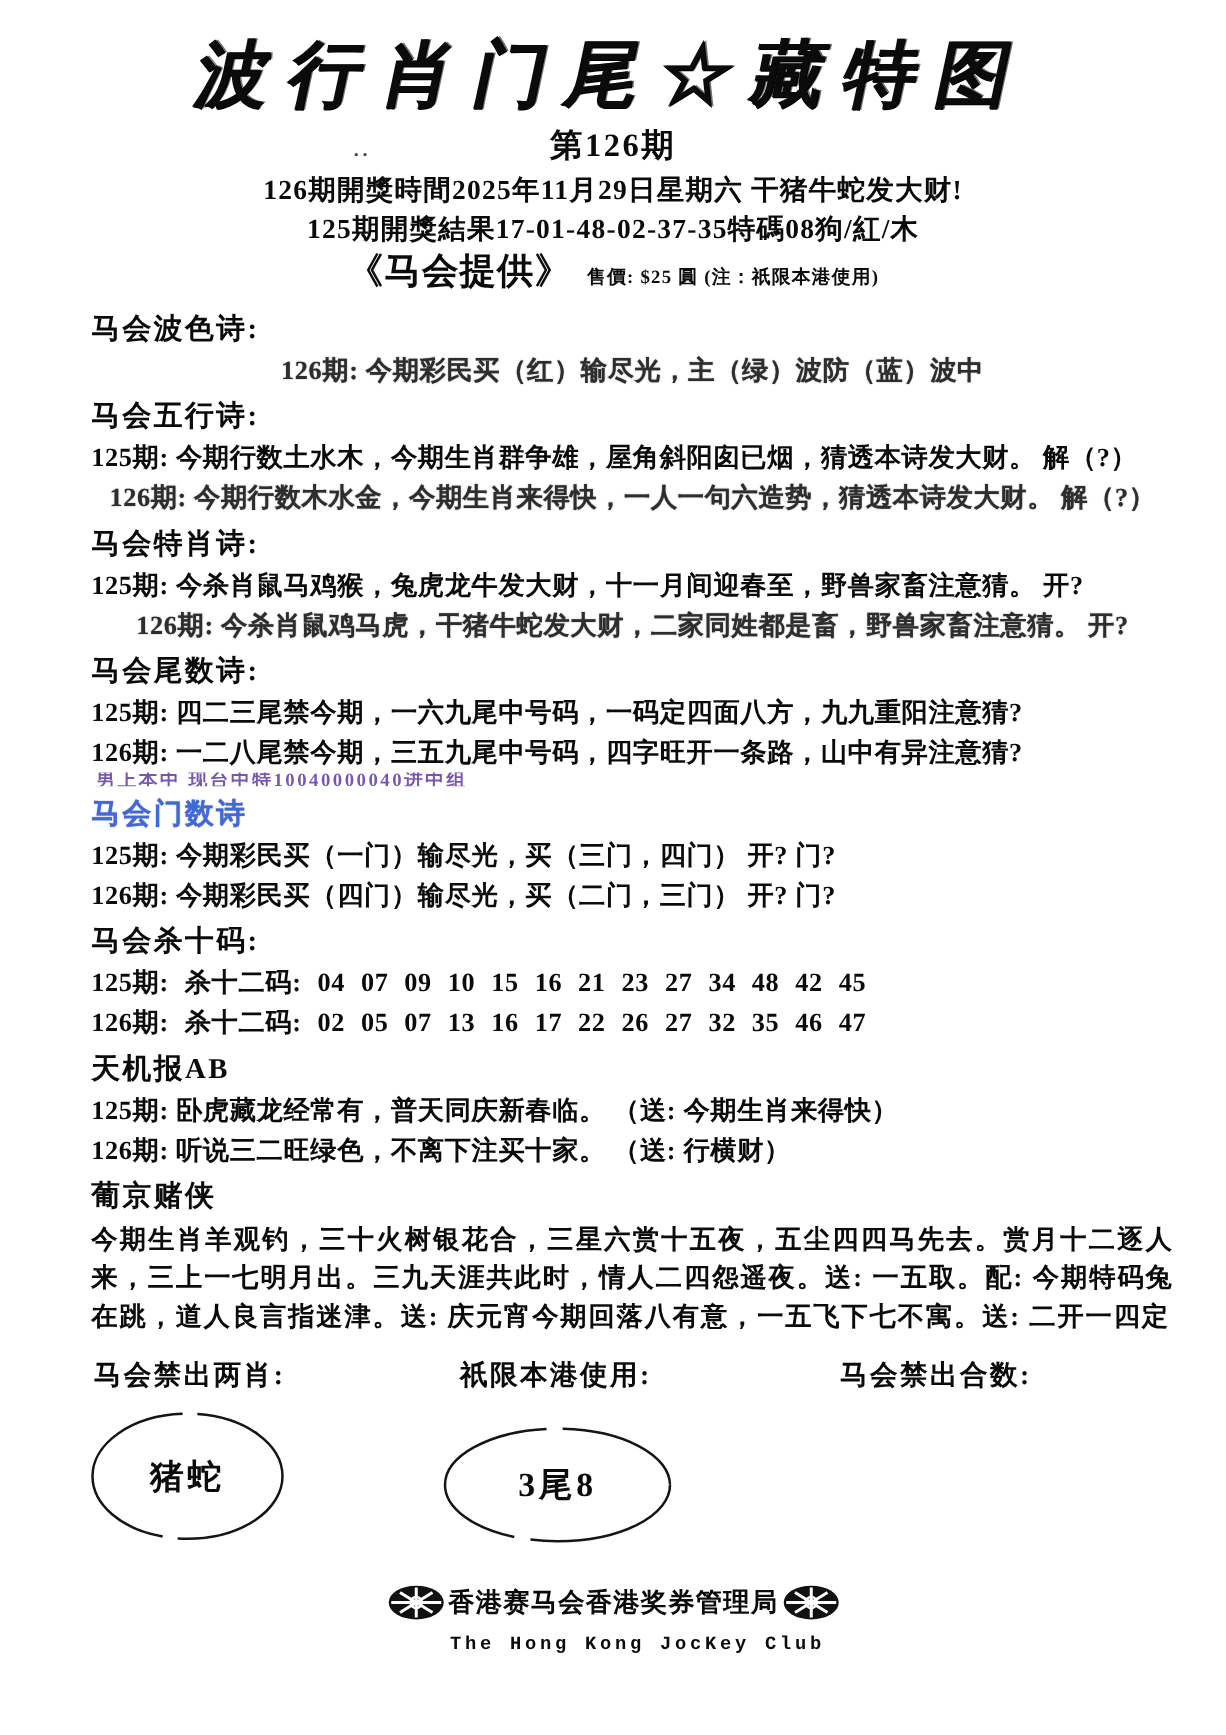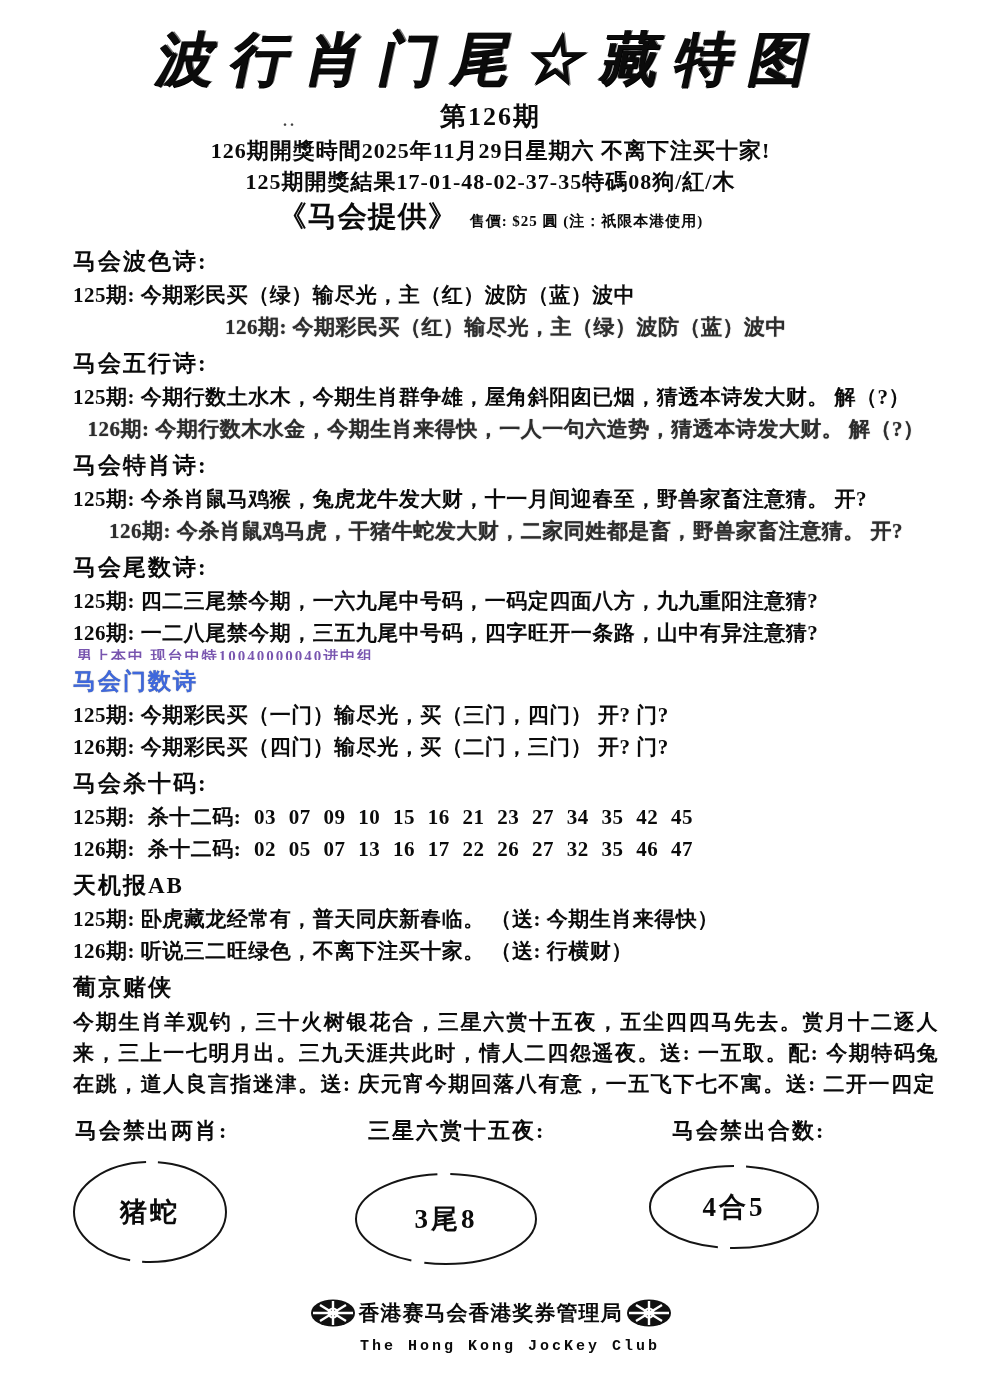--- a/index.html
+++ b/index.html
@@ -85,33 +85,32 @@
 <div class="page">
 
   <div class="masthead center">
     <div>
       <span class="big-title">波行肖门尾☆藏特图</span>
     </div>
     <div class="issue-line center">
       <span class="tiny-dots">..</span>
       <span class="issue-heading">第126期</span>
     </div>
-    <div class="meta-line center">126期開獎時間2025年11月29日星期六 不离下注买十家!</div>
+    <div class="meta-line center">126期開獎時間2025年11月29日星期六 干猪牛蛇发大财!</div>
     <div class="meta-line center">125期開獎結果17-01-48-02-37-35特碼08狗/紅/木</div>
     <div class="provider-line center">
       <span class="provider-title">《马会提供》</span>
       <span class="provider-price">售價: $25 圓 (注：祇限本港使用)</span>
     </div>
   </div>
 
   <div class="sections">
 
     <div class="sec">
       <div class="heading">马会波色诗:</div>
-      <div class="row">125期: 今期彩民买（绿）输尽光，主（红）波防（蓝）波中</div>
       <div class="row faded">126期: 今期彩民买（红）输尽光，主（绿）波防（蓝）波中</div>
     </div>
 
     <div class="sec">
       <div class="heading">马会五行诗:</div>
       <div class="row">125期: 今期行数土水木，今期生肖群争雄，屋角斜阳囱已烟，猜透本诗发大财。 解（?）</div>
       <div class="row faded">126期: 今期行数木水金，今期生肖来得快，一人一句六造势，猜透本诗发大财。 解（?）</div>
     </div>
 
     <div class="sec">
@@ -128,21 +127,21 @@
     </div>
 
     <div class="sec">
       <div class="heading faded">马会门数诗</div>
       <div class="row">125期: 今期彩民买（一门）输尽光，买（三门，四门） 开? 门?</div>
       <div class="row">126期: 今期彩民买（四门）输尽光，买（二门，三门） 开? 门?</div>
     </div>
 
     <div class="sec numbers">
       <div class="heading">马会杀十码:</div>
-      <div class="row">125期: 杀十二码: 03 07 09 10 15 16 21 23 27 34 35 42 45</div>
+      <div class="row">125期: 杀十二码: 04 07 09 10 15 16 21 23 27 34 48 42 45</div>
       <div class="row">126期: 杀十二码: 02 05 07 13 16 17 22 26 27 32 35 46 47</div>
     </div>
 
     <div class="sec">
       <div class="heading">天机报AB</div>
       <div class="row">125期: 卧虎藏龙经常有，普天同庆新春临。 （送: 今期生肖来得快）</div>
       <div class="row">126期: 听说三二旺绿色，不离下注买十家。 （送: 行横财）</div>
     </div>
 
     <div class="sec">
@@ -155,35 +154,29 @@
   <div class="forbidden">
 
     <div class="f-label lab1">马会禁出两肖:</div>
     <div class="f-ell ell1">
       <svg width="160" height="108" viewBox="0 0 160 108">
         <ellipse cx="80" cy="54" rx="76" ry="50" fill="none" stroke="#151515" stroke-width="2" pathLength="100" stroke-dasharray="27 3 44 3 23"></ellipse>
       </svg>
       <div class="f-value">猪蛇</div>
     </div>
 
-    <div class="f-label lab2">三星六赏十五夜:</div>
+    <div class="f-label lab2">祇限本港使用:</div>
     <div class="f-ell ell2">
       <svg width="188" height="98" viewBox="0 0 188 98">
         <ellipse cx="94" cy="49" rx="90" ry="45" fill="none" stroke="#151515" stroke-width="2" pathLength="100" stroke-dasharray="30 3 40 3 24"></ellipse>
       </svg>
       <div class="f-value">3尾8</div>
     </div>
 
     <div class="f-label lab3">马会禁出合数:</div>
-    <div class="f-ell ell3">
-      <svg width="176" height="90" viewBox="0 0 176 90">
-        <ellipse cx="88" cy="45" rx="84" ry="41" fill="none" stroke="#151515" stroke-width="2" pathLength="100" stroke-dasharray="26 3 46 3 22"></ellipse>
-      </svg>
-      <div class="f-value">4合5</div>
-    </div>
 
   </div>
 
   <div class="footer center">
     <div class="footer-org">
       <svg class="hkjc-logo" width="48" height="34" viewBox="0 0 48 34">
         <ellipse cx="24" cy="17" rx="22" ry="13.5" fill="#111"></ellipse>
         <path d="M4 17 H44 M24 5 V29 M11 9 L37 25 M37 9 L11 25" stroke="#fff" stroke-width="2.4" fill="none"></path>
         <circle cx="24" cy="17" r="4.5" fill="none" stroke="#fff" stroke-width="2"></circle>
       </svg>

